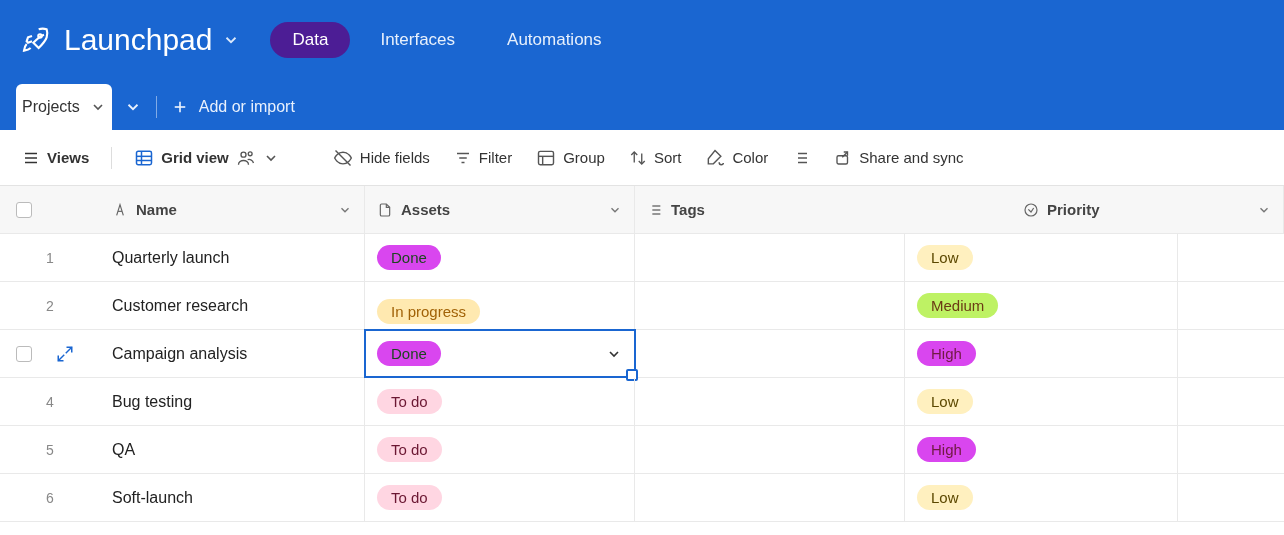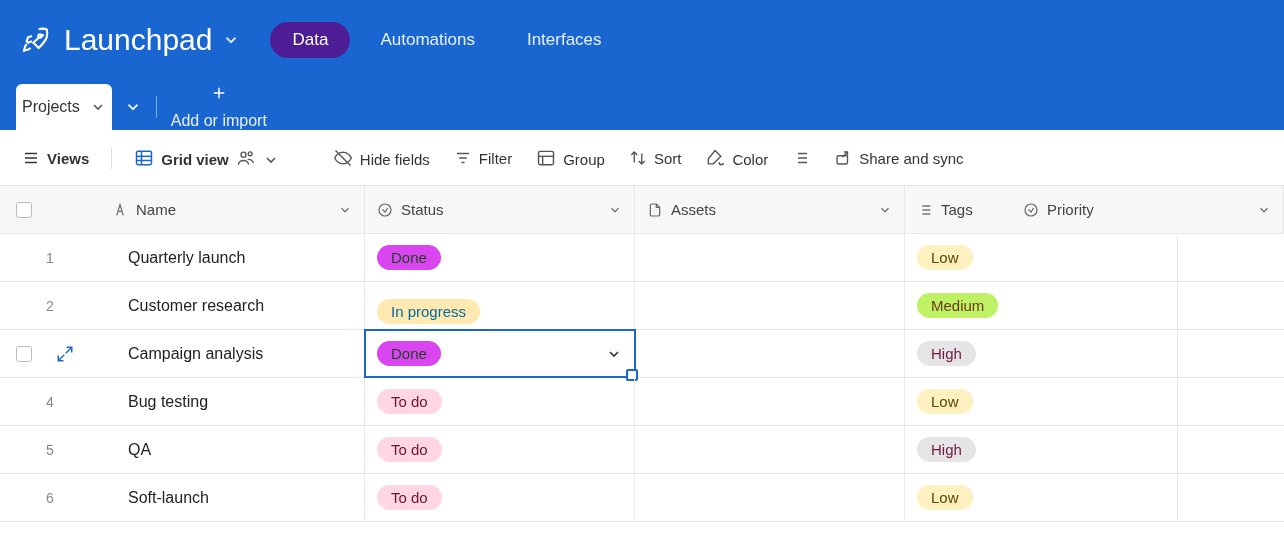--- a/index.html
+++ b/index.html
@@ -61,35 +61,35 @@
     display:flex;
     align-items:center;
     height:46px;
     color:#e9f1fd;
     padding-left:12px;
     gap:14px;
   }
   .divider-v { width:1px; height:22px; background:rgba(255,255,255,.45); }
   .add-import {
     display:flex; align-items:center; gap:10px;
-    font-size:16px; cursor:pointer; color:#e9f1fd;flex-direction:column;
+    font-size:16px; cursor:pointer; color:#e9f1fd;
   }
 
   
   .toolbar {
     height:56px;
     border-bottom:1px solid #e3e3e3;
     display:flex;
     align-items:center;
     padding:0 14px;
     gap:8px;
     color:#333;
   }
   .tb-item {
-    display:flex; align-items:flex-end; gap:7px;
+    display:flex; align-items:center; gap:7px;
     padding:6px 8px; border-radius:4px; cursor:pointer;
     font-size:15px;
     color:#333;
   }
   .tb-divider { width:1px; height:22px; background:#ddd; margin:0 6px; }
   .tb-bold { font-weight:600; }
   svg { display:block; }
 
   
   .grid {}
@@ -106,48 +106,48 @@
     padding:0 12px;
     position:relative;
   } 
   .col-name     { width:265px; }
   .col-status   { width:270px; }
   .col-assets   { width:270px; }
   .col-priority { width:273px; }
   .col-tags     { flex:1; border-right:none; }
 
   .header-row { background:#f7f7f7; height:48px; font-size:15px; color:#444; }
-  .header-row .cell { font-weight:400; }
+  .header-row .cell { font-weight:700; }
   .header-label { display:flex; align-items:center; gap:8px; flex:1; }
   .header-chev { margin-left:auto; }
 
   .checkbox-box {
     width:16px; height:16px; border:1.5px solid #bbb; border-radius:3px;
     background:#fff; cursor:pointer;
   }
   .rownum {
     color:#888; font-size:14px; width:100%; text-align:center;
   }
-  .name-text { font-size:16px; color:#222;margin-left:16px; }
+  .name-text { font-size:16px; color:#222; }
 
   .pill {
     display:inline-block;
     padding:4px 14px;
     border-radius:999px;
     font-size:15px;
   }
   .pill-done      { background:#d946ef; color:#334; }
   .pill-progress  { background:#ffe9b0; color:#4a3; color:#514; }
   .pill-todo      { background:#ffd6e2; color:#623; }
   .pill-low       { background:#fff0bf; color:#5a4; color:#5a4600; }
   .pill-medium    { background:#bef264; color:#6a3; color:#6a3b00; }
-  .pill-high      { background:#e5e5e5; color:#7a1; color:#7a154a; }
+  .pill-high      { background:#d946ef; color:#7a1; color:#7a154a; }
   
   .pill-done      { color:#1e4620; }
-  .pill-progress  { color:#0369a1;margin-top:11px; }
+  .pill-progress  { color:#a16207;margin-top:11px; }
   .pill-todo      { color:#6b1732; }
   .pill-low       { color:#5c4800;text-align:center; }
   .pill-medium    { color:#6b3a14; }
   .pill-high      { color:#701a43; }
 
   .row.active .col-status {
     outline:2px solid #1a66d1;
     outline-offset:-1px;
     background:#fff;
   }
@@ -176,22 +176,22 @@
       <circle cx="15" cy="9" r="1.3"></circle>
     </svg>
   </span>
   <span class="base-title">Launchpad</span>
   <span class="topbar-chevron">
     <svg width="18" height="18" viewBox="0 0 24 24" fill="none" stroke="#dce9fb" stroke-width="2.4">
         <polyline points="6 9 12 15 18 9"></polyline>
       </svg>
   </span>
   <span class="nav-pill active">Data</span>
+  <span class="nav-pill">Interfaces</span>
   <span class="nav-pill">Automations</span>
-  <span class="nav-pill">Interfaces</span>
 </div>
 
 <div class="tabstrip">
   <div class="table-tab">
     <span>Projects</span>
     <span class="chev">
       <svg width="16" height="16" viewBox="0 0 24 24" fill="none" stroke="#555" stroke-width="2.4">
           <polyline points="6 9 12 15 18 9"></polyline>
         </svg>
     </span>
@@ -320,36 +320,20 @@
             </svg>
         </span>
         <span>Name</span>
       </span>
       <span class="header-chev">
         <svg width="14" height="14" viewBox="0 0 24 24" fill="none" stroke="#777" stroke-width="2.4">
             <polyline points="6 9 12 15 18 9"></polyline>
           </svg>
       </span>
     </div>
-    <div class="cell col-status">
-      <span class="header-label">
-        <span>
-          <svg width="16" height="16" viewBox="0 0 24 24" fill="none" stroke="#666" stroke-width="1.8">
-              <circle cx="12" cy="12" r="9"></circle>
-              <polyline points="8 11 12 15 16 9" fill="none"></polyline>
-            </svg>
-        </span>
-        <span>Status</span>
-      </span>
-      <span class="header-chev">
-        <svg width="14" height="14" viewBox="0 0 24 24" fill="none" stroke="#777" stroke-width="2.4">
-            <polyline points="6 9 12 15 18 9"></polyline>
-          </svg>
-      </span>
-    </div>
     <div class="cell col-assets">
       <span class="header-label">
         <span>
           <svg width="16" height="16" viewBox="0 0 24 24" fill="none" stroke="#666" stroke-width="1.8">
               <path d="M14 3H7a2 2 0 0 0-2 2v14a2 2 0 0 0 2 2h10a2 2 0 0 0 2-2V8z"></path>
               <polyline points="14 3 14 8 19 8"></polyline>
             </svg>
         </span>
         <span>Assets</span>
       </span>

